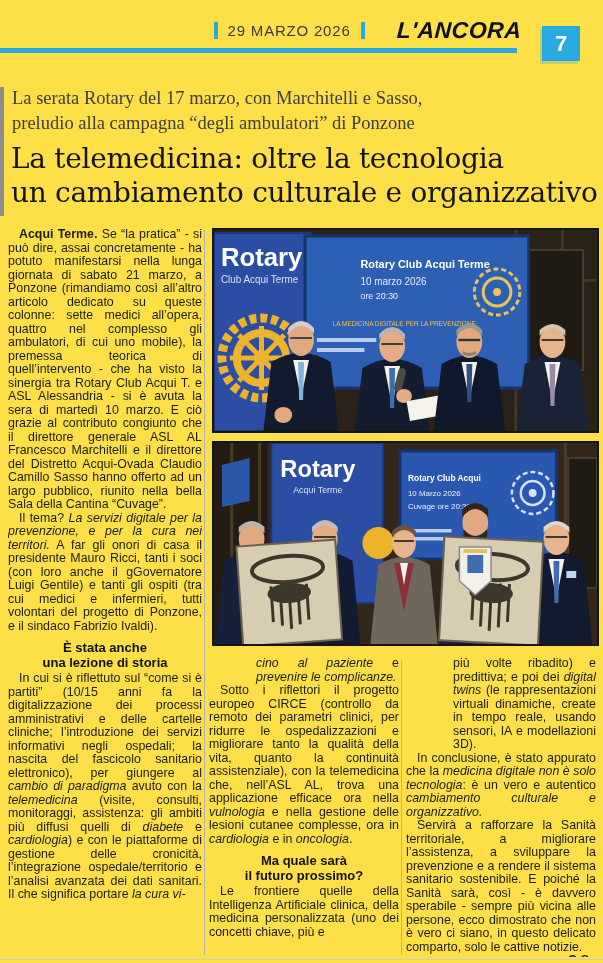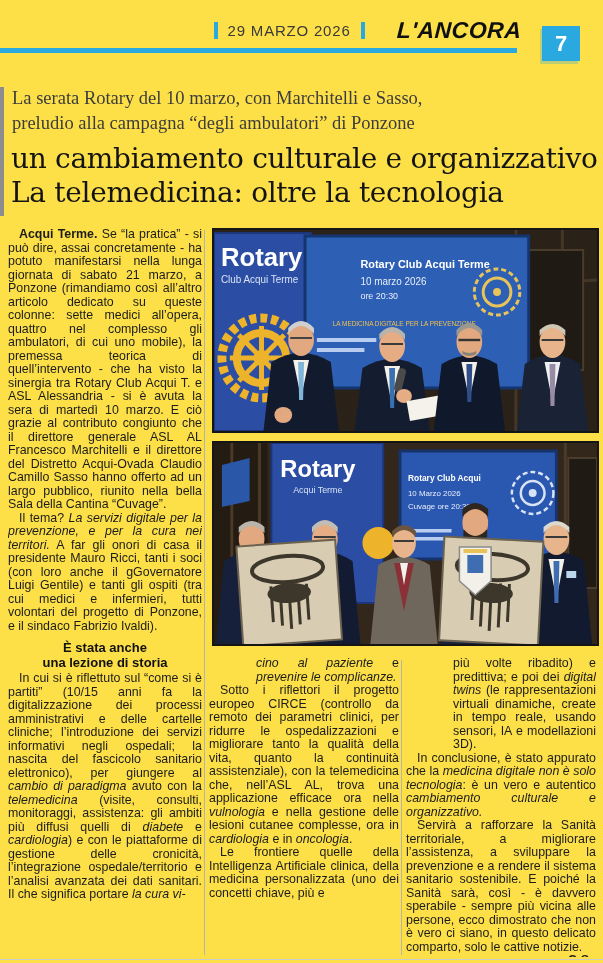--- a/index.html
+++ b/index.html
@@ -59,26 +59,26 @@
     <span class="sep-bar"></span>
     <span class="issue-date">29 MARZO 2026</span>
     <span class="sep-bar"></span>
     <span class="masthead-logo">L'ANCORA</span>
   </div>
   <div class="header-rule"></div>
   <div class="page-number-box">7</div>
 
   <div class="kicker-bar"></div>
   <div class="kicker">
-    <div>La serata Rotary del 10 marzo, con Marchitelli e Sasso,</div>
+    <div>La serata Rotary del 17 marzo, con Marchitelli e Sasso,</div>
     <div>preludio alla campagna “degli ambulatori” di Ponzone</div>
   </div>
   <h1 class="headline" style="margin:0;font-weight:normal;">
+    <div>La telemedicina: oltre la tecnologia</div>
     <div>un cambiamento culturale e organizzativo</div>
-    <div>La telemedicina: oltre la tecnologia</div>
   </h1>
 
   <div class="v-divider" id="divider-1"></div>
   <div class="v-divider" id="divider-2"></div>
   <div class="bottom-rule"></div>
 
   <figure class="photo" id="photo-1" style="margin:0" aria-label="Quattro relatori in piedi davanti al banner e allo schermo del Rotary Club Acqui Terme">
     <svg viewBox="0 0 387 201" preserveAspectRatio="none">
       <rect width="387" height="201" fill="#2a2118"></rect>
       <g stroke="#453727" stroke-width="3">
@@ -272,20 +272,22 @@
   <div class="col" id="col-1">
       <p class="para"><span class="b">Acqui Terme.</span><span> Se “la pratica” - si può dire, assai concretamente - ha potuto manifestarsi nella lunga giornata di sabato 21 marzo, a Ponzone (rimandiamo così all’altro articolo dedicato su queste colonne: sette medici all’opera, quattro nel complesso gli ambulatori, di cui uno mobile), la premessa teorica di quell’intervento - che ha visto la sinergia tra Rotary Club Acqui T. e ASL Alessandria - si è avuta la sera di martedì 10 marzo. E ciò grazie al contributo congiunto che il direttore generale ASL AL Francesco Marchitelli e il direttore del Distretto Acqui-Ovada Claudio Camillo Sasso hanno offerto ad un largo pubblico, riunito nella bella Sala della Cantina “Cuvage”.</span></p>
       <p class="para"><span>Il tema? </span><span class="i">La servizi digitale per la prevenzione, e per la cura nei territori.</span><span> A far gli onori di casa il presidente Mauro Ricci, tanti i soci (con loro anche il gGovernatore Luigi Gentile) e tanti gli ospiti (tra cui medici e infermieri, tutti volontari del progetto di Ponzone, e il sindaco Fabrizio Ivaldi).</span></p>
       <h3 class="subhead">È stata anche
 una lezione di storia</h3>
       <p class="para"><span>In cui si è riflettuto sul “come si è partiti” (10/15 anni fa la digitalizzazione dei processi amministrativi e delle cartelle cliniche; l’introduzione dei servizi informativi negli ospedali; la nascita del fascicolo sanitario elettronico), per giungere al </span><span class="i">cambio di paradigma</span><span> avuto con la </span><span class="i">telemedicina</span><span> (visite, consulti, monitoraggi, assistenza: gli ambiti più diffusi quelli di </span><span class="i">diabete</span><span> e </span><span class="i">cardiologia</span><span>) e con le piattaforme di gestione delle cronicità, l’integrazione ospedale/territorio e l’analisi avanzata dei dati sanitari. Il che significa portare </span><span class="i">la cura vi-</span></p>
     </div>
   <div class="col" id="col-2">
       <p class="para noindent"><span class="i">cino al paziente</span><span> e </span><span class="i">prevenire le complicanze.</span></p>
       <p class="para"><span>Sotto i riflettori il progetto europeo CIRCE (controllo da remoto dei parametri clinici, per ridurre le ospedalizzazioni e migliorare tanto la qualità della vita, quanto la continuità assistenziale), con la telemedicina che, nell’ASL AL, trova una applicazione efficace ora nella </span><span class="i">vulnologia</span><span> e nella gestione delle lesioni cutanee complesse, ora in </span><span class="i">cardiologia</span><span> e in </span><span class="i">oncologia</span><span>.</span></p>
+      <h3 class="subhead">Ma quale sarà
+il futuro prossimo?</h3>
       <p class="para"><span>Le frontiere quelle della Intelligenza Artificiale clinica, della medicina personalizzata (uno dei concetti chiave, più e</span></p>
     </div>
   <div class="col" id="col-3">
       <p class="para noindent"><span>più volte ribadito) e predittiva; e poi dei </span><span class="i">digital twins</span><span> (le rappresentazioni virtuali dinamiche, create in tempo reale, usando sensori, IA e modellazioni 3D).</span></p>
       <p class="para"><span>In conclusione, è stato appurato che la </span><span class="i">medicina digitale non è solo tecnologia</span><span>: è un vero e autentico </span><span class="i">cambiamento culturale e organizzativo.</span></p>
       <p class="para"><span>Servirà a rafforzare la Sanità territoriale, a migliorare l’assistenza, a sviluppare la prevenzione e a rendere il sistema sanitario sostenibile. E poiché la Sanità sarà, così - è davvero sperabile - sempre più vicina alle persone, ecco dimostrato che non è vero ci siano, in questo delicato comparto, solo le cattive notizie.</span><span class="byline">G.Sa</span></p>
     </div>
 
 </div>
 

